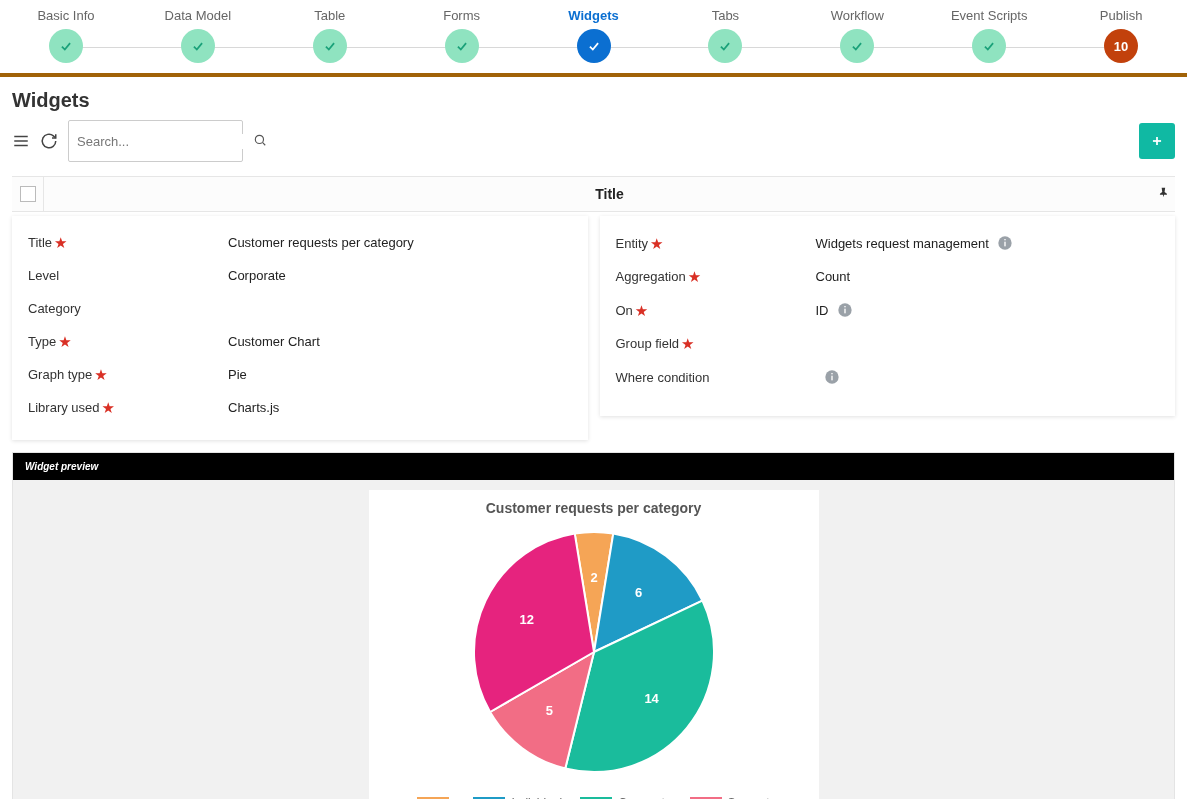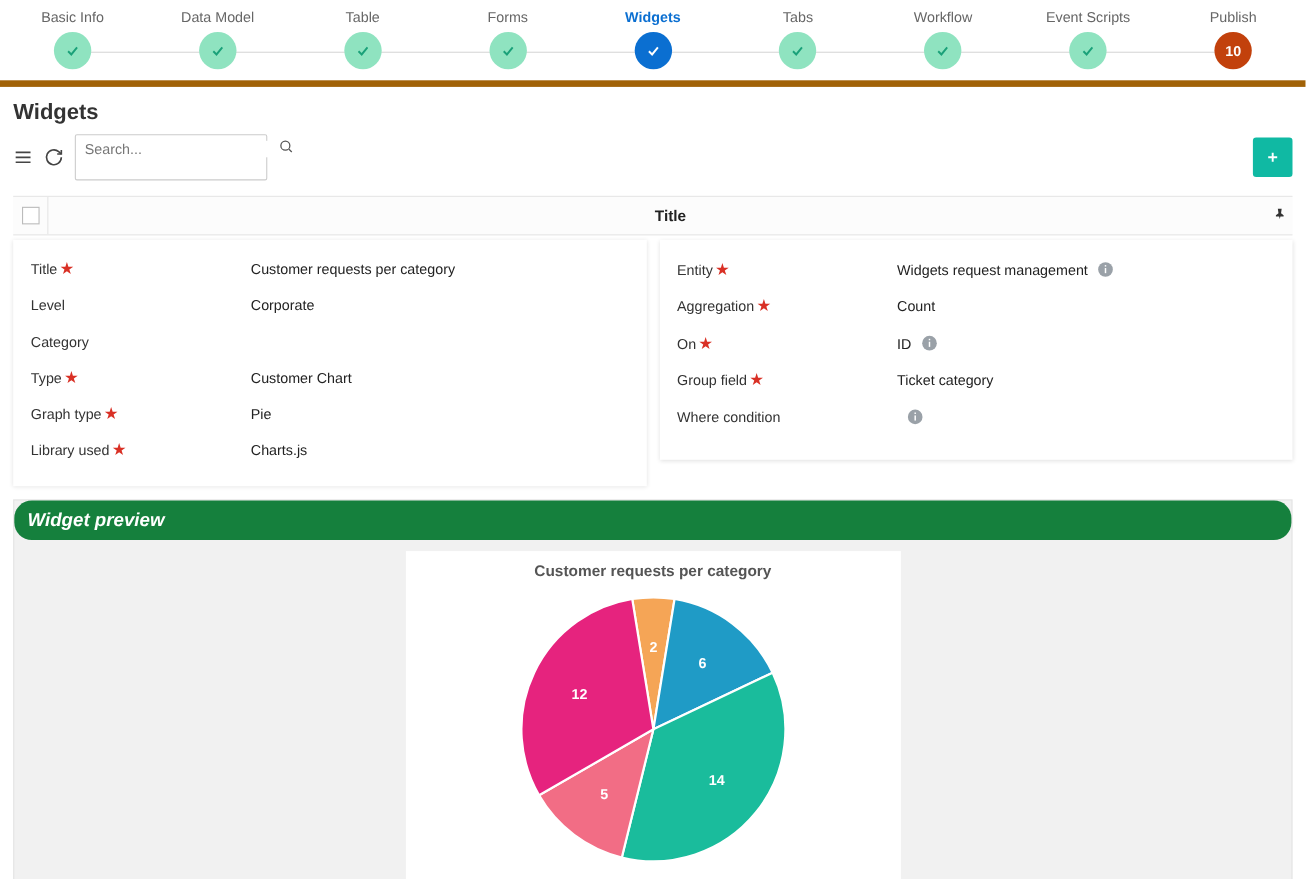--- a/index.html
+++ b/index.html
@@ -1,40 +1,40 @@
 <!DOCTYPE html>
 <html><head>
 <meta charset="utf-8">
 <style>
 * { box-sizing: border-box; margin: 0; padding: 0; }
 html, body { font-family: "Segoe UI", Arial, sans-serif; font-size: 14px; color: #333; background: #fff; }
 body { width: 1187px; }
 
 
-.stepper { display: flex; align-items: flex-start; padding: 8px 0 10px; border-bottom: 6px solid #a16207; background:#fff; }
+.stepper { display: flex; align-items: flex-start; padding: 8px 0 10px; border-bottom: 4px solid #a16207; background:#fff; }
 .step { flex: 1; display:flex; flex-direction:column; align-items:center; position:relative; }
 .step-label { font-size: 13px; color:#666; margin-bottom:6px; white-space: nowrap; }
 .step.active .step-label { color:#0b6fd1; font-weight:600; }
 .step-circle { width:34px; height:34px; border-radius:50%; background:#8fe3c0; display:flex; align-items:center; justify-content:center; color:#1aa179; font-weight:bold; position:relative; z-index:2; }
 .step.active .step-circle { background:#0b6fd1; color:#fff; }
 .step.publish .step-circle { background:#c2410c; color:#fff; font-size:13px; }
 .step-line { position:absolute; top: calc(50% + 11px); left:50%; right:-50%; height:1px; background:#d8d8d8; z-index:1; }
 .step:last-child .step-line { display:none; }
 .check-svg { width:14px; height:14px; }
 
 
 .page-header { padding:12px 12px 0; }
 .page-title { font-size:20px; font-weight:600; color:#333; }
 
 
 .toolbar { display:flex; align-items:center; gap:10px; padding:8px 12px 14px; }
 .toolbar .spacer { flex:1; }
 .icon-btn { display:inline-flex; align-items:center; justify-content:center; cursor:pointer; color:#444; }
 .icon-btn svg { width:18px; height:18px; }
-.search-box { display:flex; align-items:flex-end; border:1px solid #ccc; border-radius:2px; padding:20px 8px; width:175px; height:34px; }
+.search-box { display:flex; align-items:center; border:1px solid #ccc; border-radius:2px; padding:20px 8px; width:175px; height:34px; }
 .search-box input { border:none; outline:none; flex:1; font-size:13px; color:#555; }
 .search-box input::placeholder { color:#777; }
 .search-box .search-icon { color:#555; }
 .add-btn { width:36px; height:36px; background:#10b9a3; border-radius:3px; display:flex; align-items:center; justify-content:center; color:#fff; font-weight:bold; cursor:pointer; }
 .add-btn svg { width:14px; height:14px; }
 
 
 .table-head { display:flex; align-items:center; border:1px solid #e6e6e6; border-left:none; border-right:none; background:#fcfcfc; height:36px; margin: 0 12px; position:relative; }
 .th-check { width:32px; display:flex; align-items:center; justify-content:center; border-right:1px solid #e6e6e6; height:100%; }
 .th-check .cb { width:16px; height:16px; border:1px solid #bbb; background:#fff; }
@@ -47,21 +47,21 @@
 .panel.right { flex:1; min-height:200px; }
 .field { display:flex; align-items:center; padding:9px 0; }
 .field-label { width:200px; font-size:13px; color:#333; display:flex; align-items:center; }
 .field-label .req { color:#d93025; margin-left:2px; font-size:15px; line-height:1; }
 .field-value { flex:1; font-size:13px; color:#222; display:flex; align-items:center; gap:8px; }
 .info-icon { display:inline-flex; width:16px; height:16px; align-items:center; justify-content:center; color:#9aa1a8; }
 .info-icon svg { width:16px; height:16px; }
 
 
 .preview-wrapper { margin:12px; background:#f1f1f1; padding:0 0 12px; border:1px solid #e4e4e4; }
-.preview-header { background:#15803d; color:#fff; padding:8px 12px; font-style:italic; font-weight:700; font-size:17px;border-radius:16px; }
+.preview-header { background:#000000; color:#fff; padding:8px 12px; font-style:italic; font-weight:700; font-size:10px; }
 .chart-card { width:450px; margin: 10px auto 0; background:#fff; padding:10px; }
 .chart-title { text-align:center; font-weight:700; color:#555; font-size:14px; margin-bottom:6px; }
 .pie-container { display:flex; justify-content:center; }
 .legend { display:flex; justify-content:center; gap:18px; margin-top:14px; flex-wrap:wrap; }
 .legend-item { display:flex; align-items:center; gap:6px; font-size:12px; color:#666; }
 .legend-swatch { width:32px; height:12px; }
 </style>
 </head>
 <body>
 
@@ -259,23 +259,20 @@
             <svg viewBox="0 0 24 24" fill="currentColor">
               <circle cx="12" cy="12" r="10"></circle>
               <rect x="11" y="10" width="2" height="7" fill="#fff"></rect>
               <rect x="11" y="6" width="2" height="2" fill="#fff"></rect>
             </svg>
           </span>
         </div>
       </div>
       <div class="field">
         <div class="field-label">Group field<span class="req">★</span></div>
-        <div class="field-value">
-          <span>Ticket category</span>
-        </div>
       </div>
       <div class="field">
         <div class="field-label">Where condition</div>
         <div class="field-value">
           <span></span>
           <span class="info-icon">
             <svg viewBox="0 0 24 24" fill="currentColor">
               <circle cx="12" cy="12" r="10"></circle>
               <rect x="11" y="10" width="2" height="7" fill="#fff"></rect>
               <rect x="11" y="6" width="2" height="2" fill="#fff"></rect>

